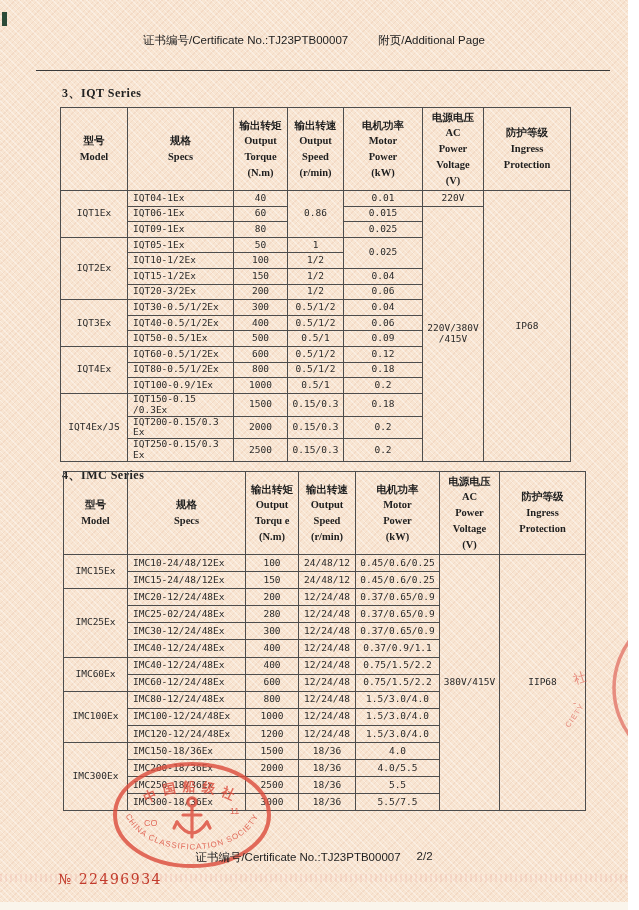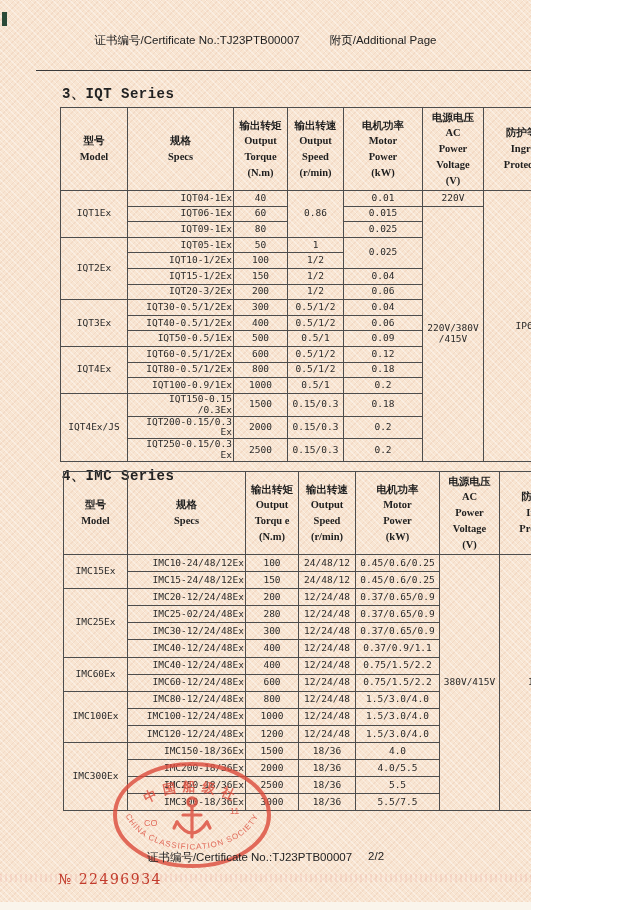--- a/index.html
+++ b/index.html
@@ -1,48 +1,48 @@
 <!DOCTYPE html>
 <html><head>
 <meta charset="utf-8">
 <style>
   html,body{margin:0;padding:0;}
   .page{
     position:relative;
-    width:531px;height:910px;
+    width:628px;height:910px;
     overflow:hidden;
     background-color:#f8e5d2;
     background-image:
       repeating-linear-gradient(45deg, rgba(255,255,255,.38) 0 1px, transparent 1px 4px),
       repeating-linear-gradient(-45deg, rgba(216,158,126,.16) 0 1px, transparent 1px 4px);
     font-family:"Liberation Sans", sans-serif;
     color:#2b2b2b;
   }
   .green-mark{position:absolute;left:2px;top:12px;width:5px;height:14px;background:#2b4a38;}
   .hdr{position:absolute;top:33px;left:0;right:0;display:flex;justify-content:center;gap:30px;
        font-size:11.5px;color:#222;}
   .rule{position:absolute;top:70px;left:36px;width:574px;border-top:1.6px solid #3a3a3a;}
-  .sec-title{position:absolute;font-family:Liberation Mono, monospace;font-weight:bold;
-       font-size:14px;letter-spacing:.5px;color:#222;}
+  .sec-title{position:absolute;font-family:Liberation Serif, serif;font-weight:bold;
+       font-size:12px;letter-spacing:.5px;color:#222;}
   .sec-title.s1{left:62px;top:85px;}
   .sec-title.s2{left:62px;top:467px;}
 
   table.doc-table{position:absolute;border-collapse:collapse;table-layout:fixed;
        background:transparent;}
   table.doc-table.t1{left:60px;top:107px;width:510px;}
   table.doc-table.t2{left:63px;top:471px;width:522px;}
   .doc-table th,.doc-table td{border:1px solid #4d4d4d;text-align:center;vertical-align:middle;
        padding:0 1px;overflow:hidden;}
   .doc-table{border:1.5px solid #3f3f3f;}
   .doc-table th{font-family:"Liberation Serif", serif;font-weight:bold;font-size:10.5px;
        line-height:1.5;height:82px;color:#1e1e1e;}
   .doc-table td{font-family:"DejaVu Sans Mono", monospace;font-size:9.5px;line-height:1.15;color:#2a2a2a;}
   .t1 tbody td{height:14.6px;}
   .t2 tbody td{height:16.1px;}
-  .doc-table td.specs{text-align:right;padding-left:5px;}
+  .doc-table td.specs{text-align:left;padding-left:5px;}
 
   .footer{position:absolute;top:850px;left:0;right:0;display:flex;justify-content:center;gap:16px;
        font-size:11.5px;color:#222;}
   .serial{position:absolute;left:58px;top:871px;font-family:"DejaVu Serif", serif;
        font-size:14px;letter-spacing:1.5px;color:#c23b2c;}
   .band{position:absolute;left:0;right:0;top:874px;height:8px;opacity:.5;
        background:repeating-linear-gradient(90deg, rgba(232,146,136,.35) 0 2px, transparent 2px 5px);}
   .bottom-strip{position:absolute;left:0;right:0;bottom:0;height:8px;background:#faf5ec;}
   .stamp-svg{position:absolute;pointer-events:none;}
   .stamp-main{left:110px;top:760px;}

